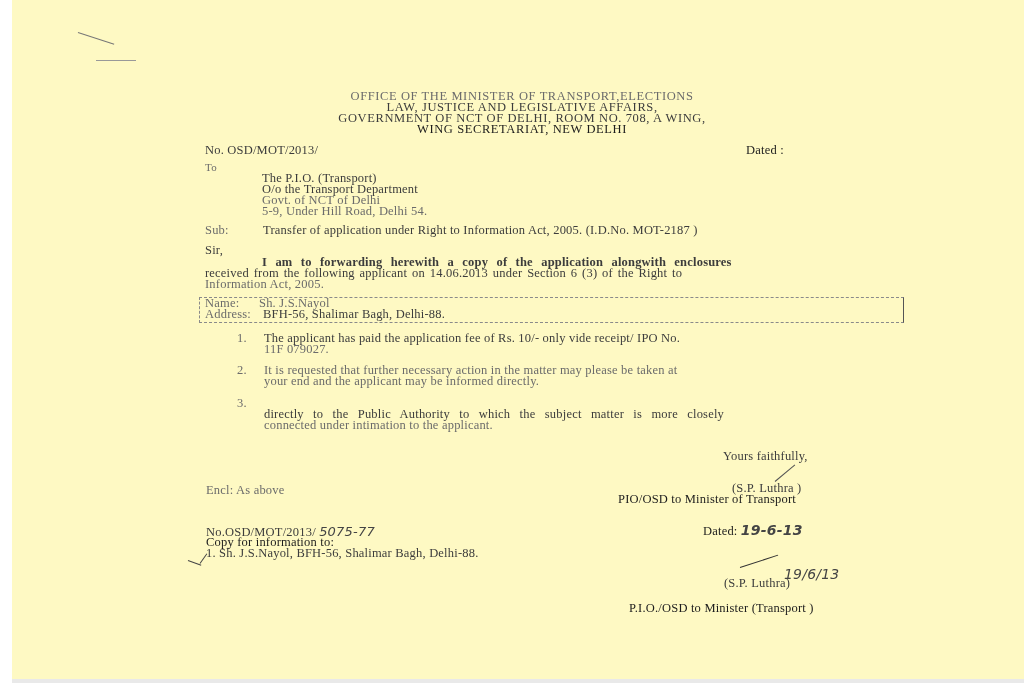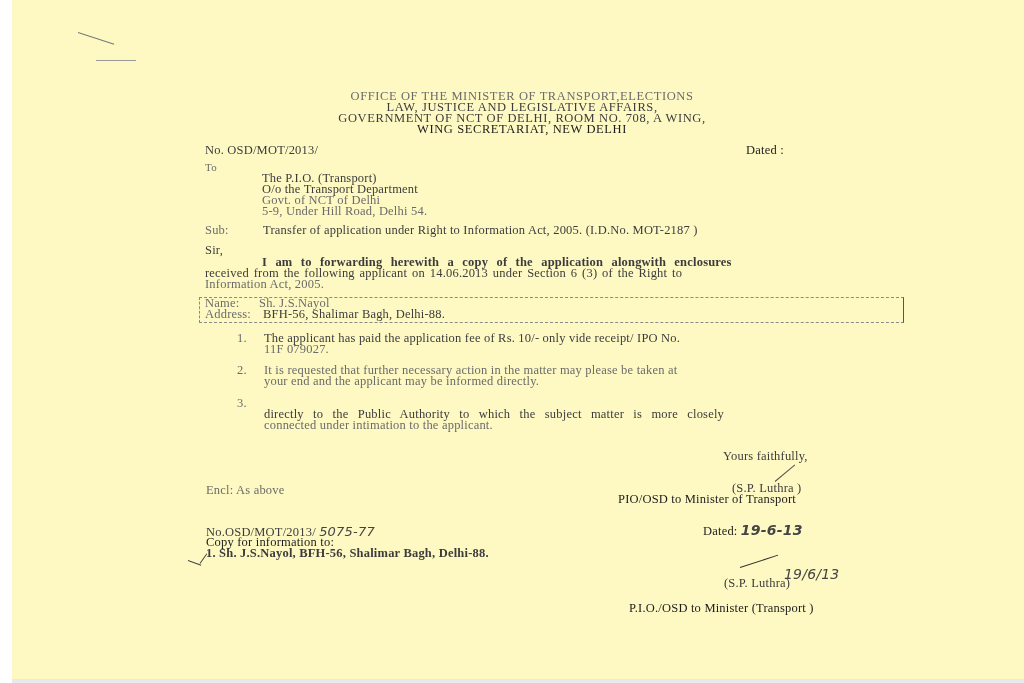--- a/index.html
+++ b/index.html
@@ -84,21 +84,21 @@
     <span>No.OSD/MOT/2013/</span>
     <span class="hand" style="font-size:13px;">5075-77</span>
   </div>
   <div class="t dark" style="left:691px;top:522px;">
     <span>Dated:</span>
     <span class="hand" style="font-size:14px;font-weight:bold;">19-6-13</span>
   </div>
   <div class="t dark" style="left:194px;top:535px;">Copy for information to:</div>
   <div class="stroke" style="left:176px;top:560px;width:14px;height:1px;transform:rotate(20deg);background:#444;"></div>
   <div class="stroke" style="left:188px;top:563px;width:12px;height:1px;transform:rotate(-55deg);background:#444;"></div>
-  <div class="t med" style="left:194px;top:546px;font-weight:bold;">1. Sh. J.S.Nayol,  BFH-56, Shalimar Bagh, Delhi-88.</div>
+  <div class="t med" style="left:194px;top:546px;">1. Sh. J.S.Nayol,  BFH-56, Shalimar Bagh, Delhi-88.</div>
 
   <div class="stroke" style="left:728px;top:567px;width:40px;height:1px;transform:rotate(-18deg);background:#333;"></div>
   <div class="t hand" style="left:772px;top:566px;font-size:14px;">19/6/13</div>
   <div class="t med" style="left:712px;top:576px;">(S.P. Luthra)</div>
   <div class="t dark" style="left:617px;top:589px;margin-top:12px;">P.I.O./OSD to Minister (Transport )</div>
 
   <div class="edge-right"></div>
   <div class="edge-bottom"></div>
 </div>
 

